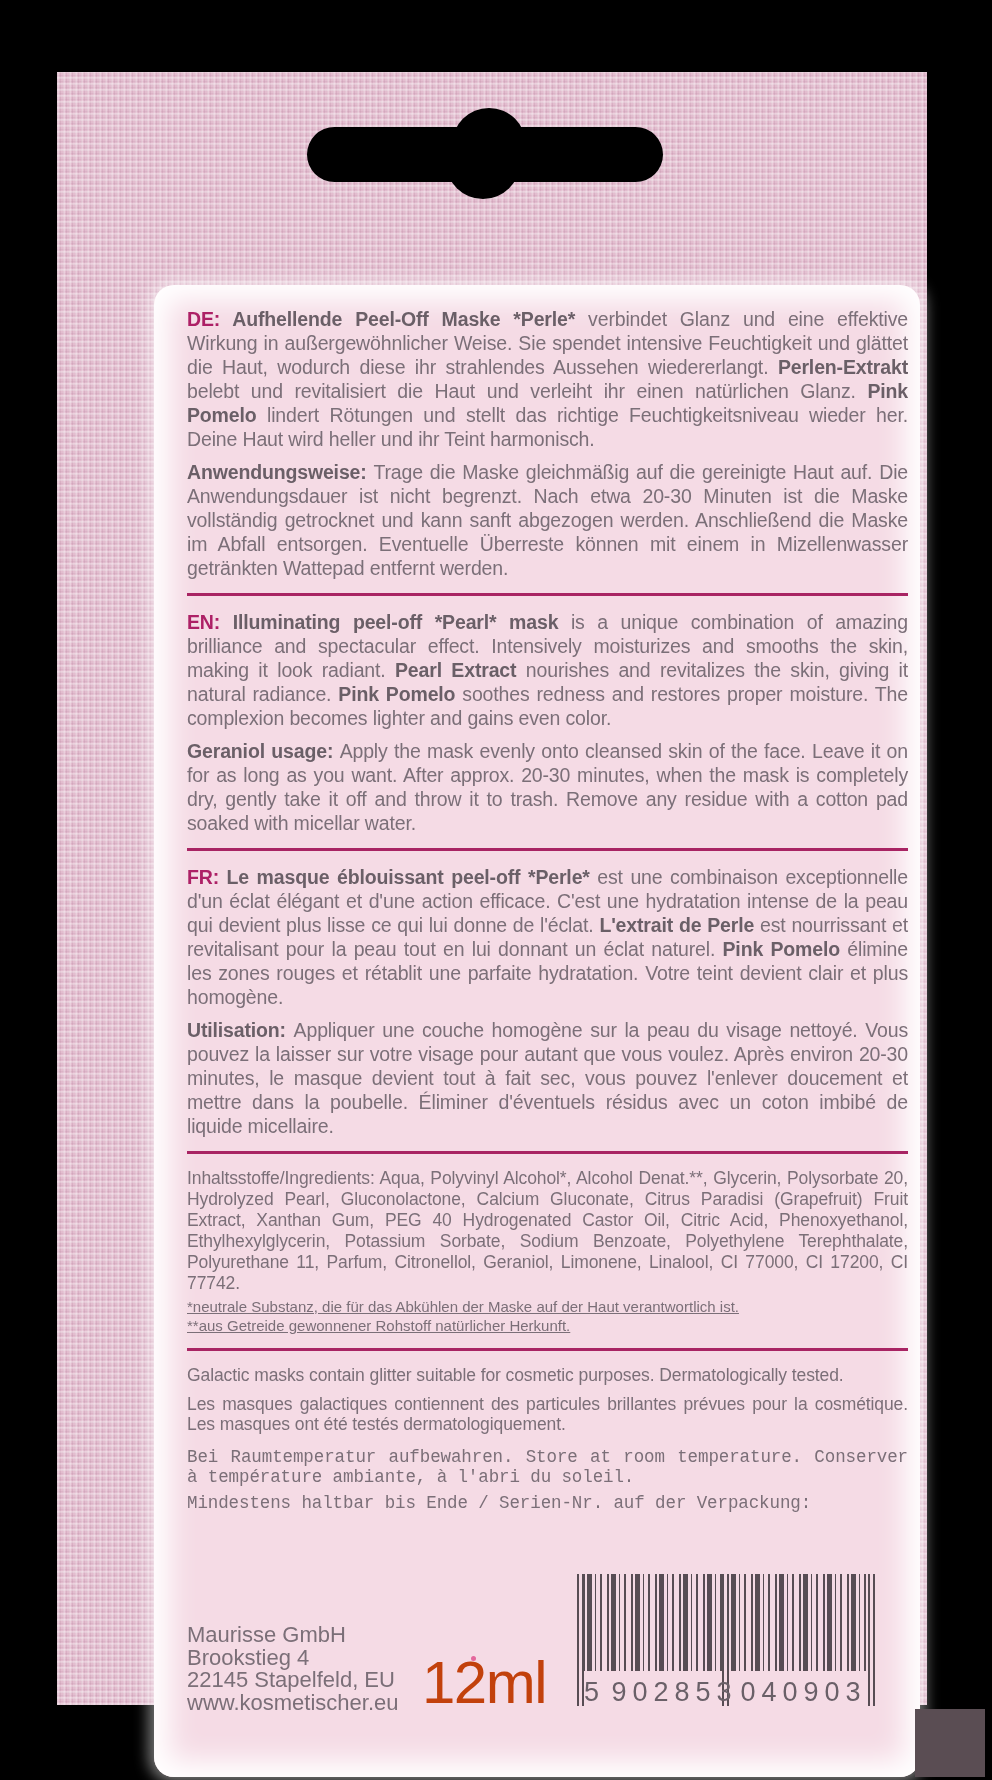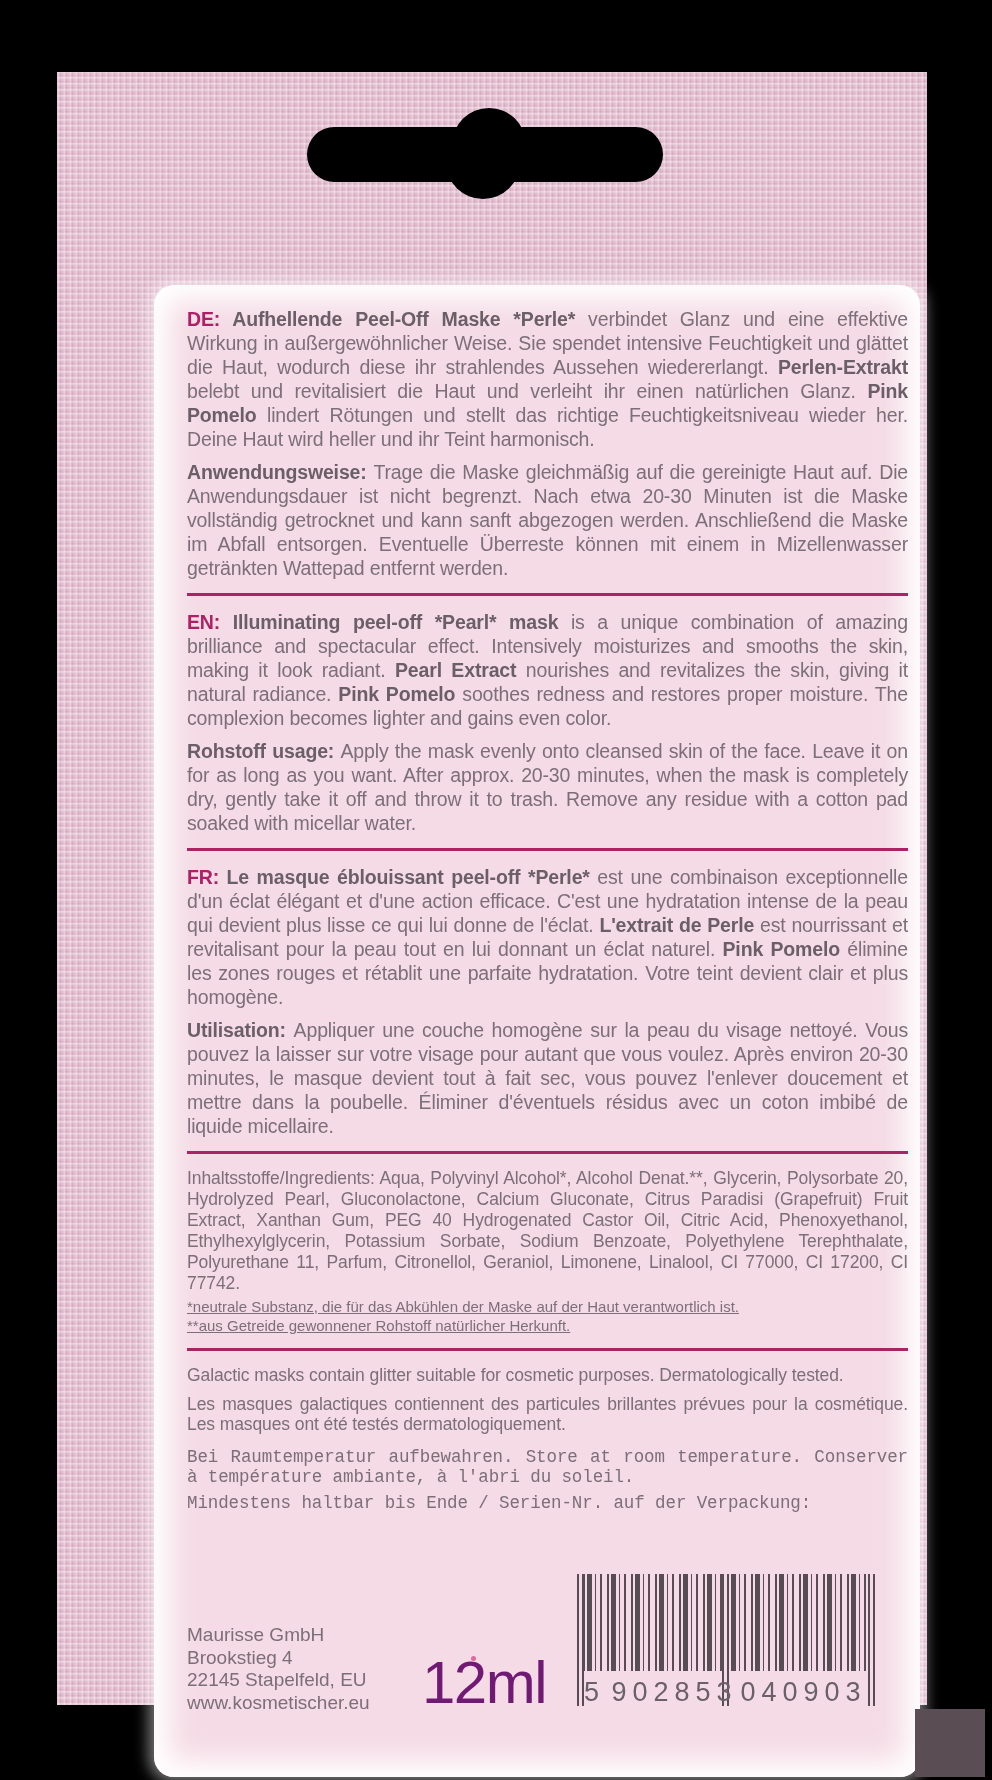--- a/index.html
+++ b/index.html
@@ -37,23 +37,23 @@
 
   .ingredients .para{font-size:17.5px;line-height:21px;margin-bottom:4px;letter-spacing:-0.1px;}
   .footnotes div{font-size:15px;line-height:18.5px;text-align:left;text-decoration:underline;}
 
   .notices .line{font-size:17.5px;line-height:20px;text-align:justify;margin-bottom:9px;letter-spacing:-0.1px;}
   .storage{margin-top:13px;}
   .storage .line{font-size:17.5px;line-height:20px;text-align:justify;letter-spacing:-0.1px;font-family:Liberation Mono, monospace;}
   .storage .line:first-child{margin-bottom:6px;}
 
   
-  .address{position:absolute;left:33px;top:1339px;font-size:19px;line-height:22.5px;color:#7b6f78;}
+  .address{position:absolute;left:33px;top:1339px;font-size:22px;line-height:22.5px;color:#7b6f78;}
   .volume{position:absolute;left:268px;top:1368px;font-size:60px;line-height:60px;
-          letter-spacing:-1.5px;color:#701a75;}
+          letter-spacing:-1.5px;color:#c2410c;}
   .volume-dot{position:absolute;left:317px;top:1371px;width:5px;height:5px;border-radius:50%;background:#e4679c;}
 
   .barcode{position:absolute;left:423px;top:1289px;width:298px;height:132px;}
   .bars{position:absolute;left:6px;right:6px;top:0;height:97px;
         background:repeating-linear-gradient(90deg,
           #584d54 0 2px, rgba(0,0,0,0) 2px 4px,
           #584d54 4px 9px, rgba(0,0,0,0) 9px 12px,
           #584d54 12px 13px, rgba(0,0,0,0) 13px 17px,
           #584d54 17px 19px, rgba(0,0,0,0) 19px 24px);}
   .guard{position:absolute;top:0;bottom:0;width:7px;
@@ -78,21 +78,21 @@
 
         <div class="section">
             <p class="para"><span class="seg-accent">DE: </span><span class="seg-bold">Aufhellende Peel-Off Maske *Perle* </span><span class="seg-n">verbindet Glanz und eine effektive Wirkung in außergewöhnlicher Weise. Sie spendet intensive Feuchtigkeit und glättet die Haut, wodurch diese ihr strahlendes Aussehen wiedererlangt. </span><span class="seg-bold">Perlen-Extrakt </span><span class="seg-n">belebt und revitalisiert die Haut und verleiht ihr einen natürlichen Glanz. </span><span class="seg-bold">Pink Pomelo </span><span class="seg-n">lindert Rötungen und stellt das richtige Feuchtigkeitsniveau wieder her. Deine Haut wird heller und ihr Teint harmonisch.</span></p>
             <p class="para"><span class="seg-bold">Anwendungsweise: </span><span class="seg-n">Trage die Maske gleichmäßig auf die gereinigte Haut auf. Die Anwendungsdauer ist nicht begrenzt. Nach etwa 20-30 Minuten ist die Maske vollständig getrocknet und kann sanft abgezogen werden. Anschließend die Maske im Abfall entsorgen. Eventuelle Überreste können mit einem in Mizellenwasser getränkten Wattepad entfernt werden.</span></p>
           </div>
 
         <div class="separator"></div>
 
         <div class="section">
             <p class="para"><span class="seg-accent">EN: </span><span class="seg-bold">Illuminating peel-off *Pearl* mask </span><span class="seg-n">is a unique combination of amazing brilliance and spectacular effect. Intensively moisturizes and smooths the skin, making it look radiant. </span><span class="seg-bold">Pearl Extract </span><span class="seg-n">nourishes and revitalizes the skin, giving it natural radiance. </span><span class="seg-bold">Pink Pomelo </span><span class="seg-n">soothes redness and restores proper moisture. The complexion becomes lighter and gains even color.</span></p>
-            <p class="para"><span class="seg-bold">Rohstoff usage: </span><span class="seg-n">Apply the mask evenly onto cleansed skin of the face. Leave it on for as long as you want. After approx. 20-30 minutes, when the mask is completely dry, gently take it off and throw it to trash. Remove any residue with a cotton pad soaked with micellar water.</span></p>
+            <p class="para"><span class="seg-bold">Geraniol usage: </span><span class="seg-n">Apply the mask evenly onto cleansed skin of the face. Leave it on for as long as you want. After approx. 20-30 minutes, when the mask is completely dry, gently take it off and throw it to trash. Remove any residue with a cotton pad soaked with micellar water.</span></p>
           </div>
 
         <div class="separator"></div>
 
         <div class="section">
             <p class="para"><span class="seg-accent">FR: </span><span class="seg-bold">Le masque éblouissant peel-off *Perle* </span><span class="seg-n">est une combinaison exceptionnelle d'un éclat élégant et d'une action efficace. C'est une hydratation intense de la peau qui devient plus lisse ce qui lui donne de l'éclat. </span><span class="seg-bold">L'extrait de Perle </span><span class="seg-n">est nourrissant et revitalisant pour la peau tout en lui donnant un éclat naturel. </span><span class="seg-bold">Pink Pomelo </span><span class="seg-n">élimine les zones rouges et rétablit une parfaite hydratation. Votre teint devient clair et plus homogène.</span></p>
             <p class="para"><span class="seg-bold">Utilisation: </span><span class="seg-n">Appliquer une couche homogène sur la peau du visage nettoyé. Vous pouvez la laisser sur votre visage pour autant que vous voulez. Après environ 20-30 minutes, le masque devient tout à fait sec, vous pouvez l'enlever doucement et mettre dans la poubelle. Éliminer d'éventuels résidus avec un coton imbibé de liquide micellaire.</span></p>
           </div>
 
         <div class="separator"></div>

